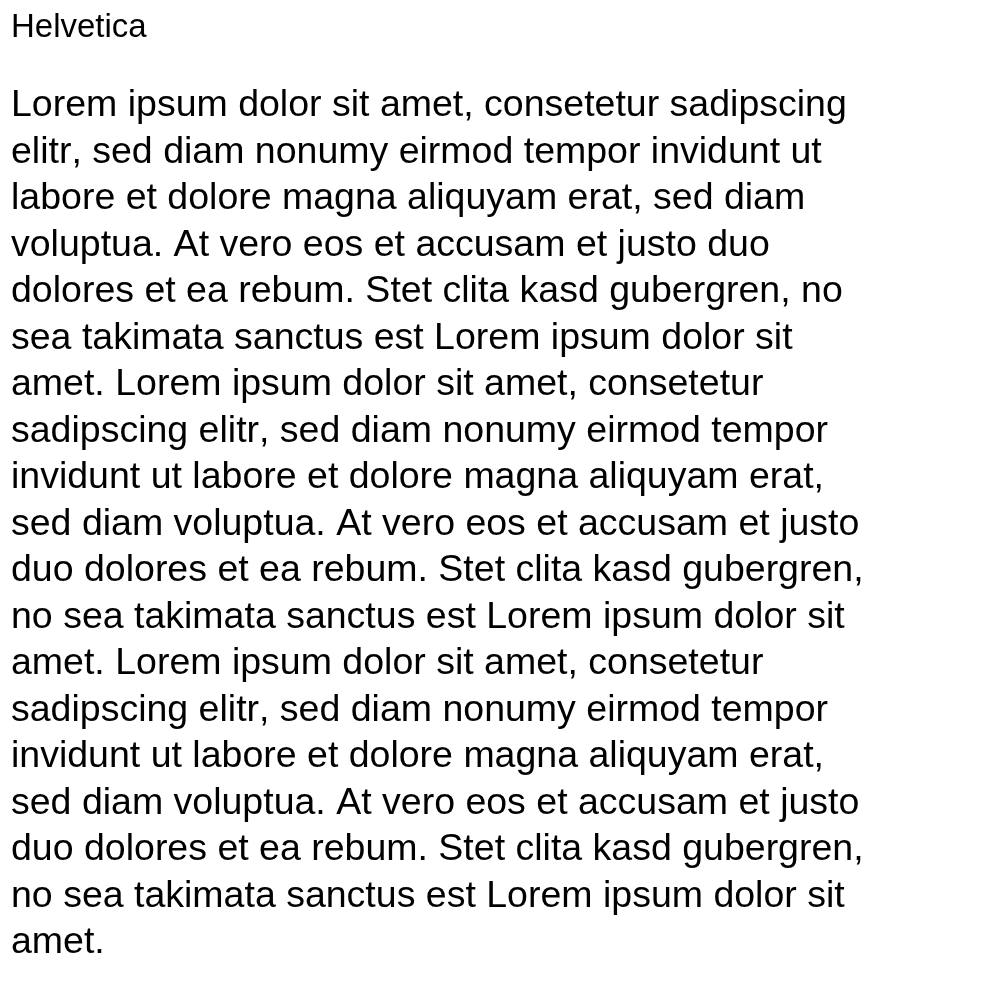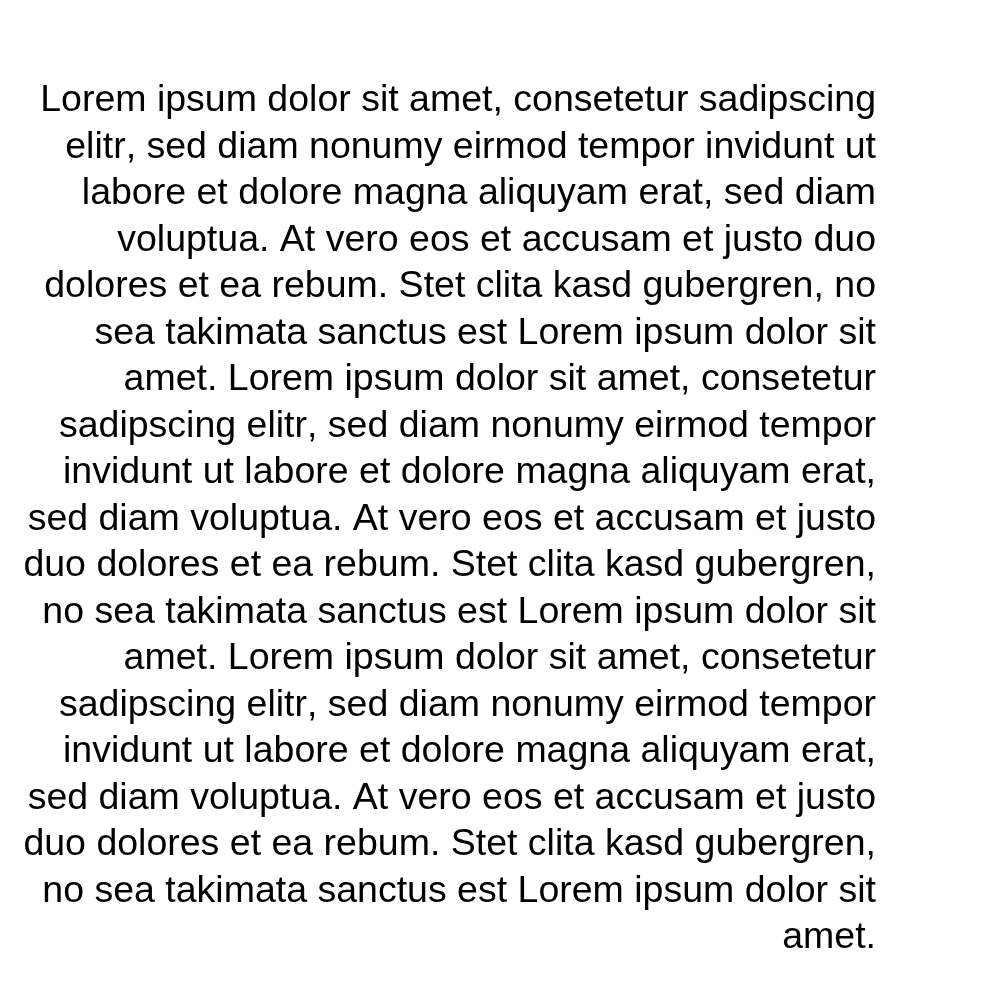--- a/index.html
+++ b/index.html
@@ -21,30 +21,30 @@
   }
   .font-name {
     margin: 0;
     font-size: 33px;
     line-height: 40px;
     font-weight: 400;
     letter-spacing: 0;
     color: #000000;
   }
   .sample {
-    margin: 69px 0 0 0;
+    margin: 34px 0 0 0;
     width: 865px;
     font-size: 37.5px;
     line-height: 46.5px;
     font-weight: 400;
     font-kerning: none;
     letter-spacing: 0;
     word-spacing: normal;
     color: #000000;
-    text-align: right;
   }
 </style>
 </head>
 <body>
 
 <div class="page">
+  <h1 class="font-name">Helvetica</h1>
   <p class="sample">Lorem ipsum dolor sit amet, consetetur sadipscing elitr, sed diam nonumy eirmod tempor invidunt ut labore et dolore magna aliquyam erat, sed diam voluptua. At vero eos et accusam et justo duo dolores et ea rebum. Stet clita kasd gubergren, no sea takimata sanctus est Lorem ipsum dolor sit amet. Lorem ipsum dolor sit amet, consetetur sadipscing elitr, sed diam nonumy eirmod tempor invidunt ut labore et dolore magna aliquyam erat, sed diam voluptua. At vero eos et accusam et justo duo dolores et ea rebum. Stet clita kasd gubergren, no sea takimata sanctus est Lorem ipsum dolor sit amet. Lorem ipsum dolor sit amet, consetetur sadipscing elitr, sed diam nonumy eirmod tempor invidunt ut labore et dolore magna aliquyam erat, sed diam voluptua. At vero eos et accusam et justo duo dolores et ea rebum. Stet clita kasd gubergren, no sea takimata sanctus est Lorem ipsum dolor sit amet.</p>
 </div>
 
 </body></html>

